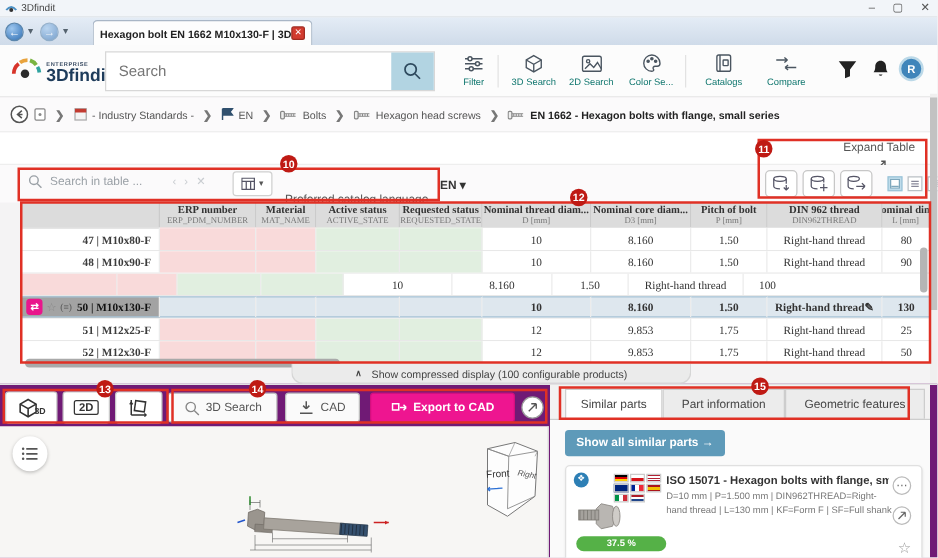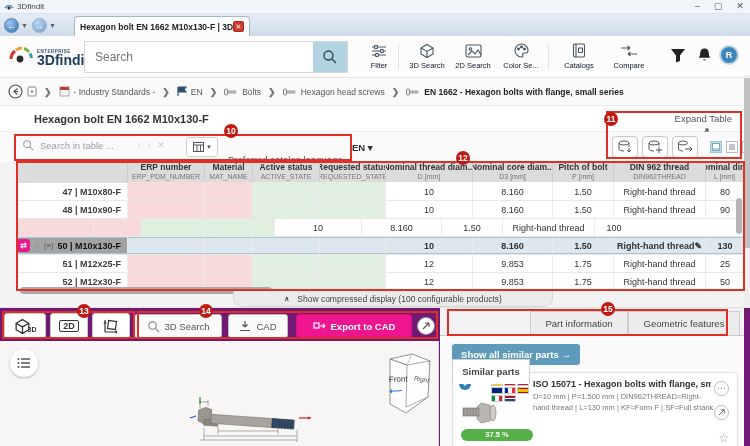--- a/index.html
+++ b/index.html
@@ -21,21 +21,21 @@
 
   
   #appheader { left:0; top:36px; width:750px; height:42px; background:#fcfcfc; border-bottom:1px solid #e3e3e3; }
   #logo { position:absolute; left:8px; top:8px; display:flex; align-items:flex-end; }
   #logo .wordmark { margin-left:3px; }
   #logo .ent { font-size:4.5px; letter-spacing:.5px; color:#3a4c63; font-weight:bold; }
   #logo .name { font-size:14px; font-weight:bold; color:#1d3b5a; line-height:12px; }
   #searchbox { position:absolute; left:84px; top:5px; width:264px; height:32px; border:1px solid #d7d7d7; background:#fff; display:flex; }
   #searchbox input { flex:1; border:none; outline:none; font-size:12px; color:#9aa3ab; padding:0 10px; font-family:"Liberation Sans",sans-serif; background:transparent; }
   #searchbtn { width:34px; height:100%; background:#b2d4e2; border:none; display:flex; align-items:center; justify-content:center; }
-  .tool { position:absolute; top:6px; width:46px; text-align:center; color:#0f172a; }
+  .tool { position:absolute; top:6px; width:46px; text-align:center; color:#0f766e; }
   .tool .ic { height:17px; display:flex; align-items:center; justify-content:center; }
   .tool .lb { font-size:7.5px; margin-top:2px; white-space:nowrap; }
   .vsep { position:absolute; top:8px; width:1px; height:26px; background:#e2e2e2; }
   #funnel { position:absolute; left:670px; top:12px; }
   #bell { position:absolute; left:697px; top:11px; }
   #avatar { position:absolute; left:719px; top:9px; width:20px; height:20px; border-radius:50%; background:#3f85ba; border:2px solid #bcd9e8; color:#fff; font-size:9px; font-weight:bold; text-align:center; line-height:16px; }
 
   
   #crumbbar { left:0; top:78px; width:744px; height:28px; background:#fbfafb; border-bottom:1px solid #ececec; display:flex; align-items:center; padding-left:6px; }
   .crumb { font-size:8.5px; color:#555; white-space:nowrap; margin:0 2px; }
@@ -54,21 +54,21 @@
   #tsearch .ph { font-size:9.5px; color:#9aa0a6; margin-left:6px; width:90px; }
   #tsearch .nav { font-size:9px; color:#c9cdd1; letter-spacing:2px; margin-left:8px; }
   #colbtn { position:absolute; left:186px; top:5px; width:32px; height:20px; border:1px solid #d0d0d0; border-radius:3px; background:#fff; display:flex; align-items:center; justify-content:center; gap:3px; font-size:7px; color:#555; }
   #langlbl { position:absolute; left:228px; top:22px; font-size:9.5px; color:#555; }
   #langdd { position:absolute; left:352px; top:10px; font-size:9.5px; color:#333; font-weight:bold; }
   .sqbtn { width:26px; height:22px; border:1px solid #c7c7c7; border-radius:4px; background:#fff; display:flex; align-items:center; justify-content:center; }
   .densbtn { width:12px; height:12px; border:1px solid #b9bfc4; background:#fff; display:flex; align-items:center; justify-content:center; }
   .densbtn.sel { background:#bfdceb; border-color:#9cc3d8; }
 
   
-  #table { left:17px; top:162px; width:727px; height:129px; background:#fff; overflow:hidden; font-size:9px; }
+  #table { left:17px; top:162px; width:727px; height:129px; background:#fff; overflow:hidden; font-size:9px;font-family:Liberation Serif, serif; }
   .trow { display:flex; height:18px; border-bottom:1px solid #e8e8e8; background:#fff; }
   .cell { flex:none; display:flex; align-items:center; justify-content:center; overflow:hidden; border-right:1px solid #ececec; white-space:nowrap; }
   .c0{width:111px; justify-content:flex-end; padding-right:6px; font-weight:bold; color:#3c3c3c;}
   .c1{width:77px;} .c2{width:48px;} .c3{width:67px;} .c4{width:66px;}
   .c5{width:87px;} .c6{width:80px;} .c7{width:61px;} .c8{width:92px;} .c9{width:38px; border-right:none;}
   .pink { background:#f9dada; } .green { background:#e1efe0; }
   #thead { display:flex; height:20px; background:#dcdcdc; }
   #thead .cell { flex-direction:column; justify-content:center; background:#dcdcdc; border-right:1px solid #cbcbcb; line-height:1.1; }
   #thead .hl { font-size:8.5px; font-weight:bold; color:#333; }
   #thead .hc { font-size:7px; color:#777; }
@@ -96,21 +96,21 @@
   #viewer { position:absolute; left:0; top:33px; width:439px; height:106px; background:#f7f6f4; border-right:1px solid #dcdcdc; }
   .vtab { position:absolute; top:5px; height:26px; background:#fff; border:1px solid #c9c9c9; border-radius:3px; display:flex; align-items:center; justify-content:center; }
   .btn { position:absolute; top:6px; height:24px; border:1px solid #bdbdbd; border-radius:3px; background:#fafafa; display:flex; align-items:center; justify-content:center; gap:5px; font-size:9.5px; color:#555; }
   #exportbtn { background:#ee1590; border-color:#d40f7e; color:#fff; font-weight:bold; }
   #sendbtn { position:absolute; left:417px; top:9px; width:18px; height:18px; border:1px solid #9a9a9a; border-radius:50%; background:#fff; display:flex; align-items:center; justify-content:center; }
   #listbtn { position:absolute; left:10px; top:8px; width:28px; height:28px; border-radius:50%; background:#fff; box-shadow:0 1px 3px rgba(0,0,0,.25); display:flex; align-items:center; justify-content:center; }
 
   
   #panel { position:absolute; left:440px; top:0; width:304px; height:139px; background:#f3f2f2; }
   .ptab { position:absolute; top:3px; height:25px; border:1px solid #cdcdcd; background:#ececec; font-size:9.5px; color:#444; display:flex; align-items:center; justify-content:center; }
-  .ptab.active { background:#fff; border-bottom-color:#fff; font-weight:bold; z-index:2;margin-top:48px; }
+  .ptab.active { background:#fff; border-bottom-color:#fff; font-weight:normal; z-index:2; }
   #pcontent { position:absolute; left:0; top:27px; width:304px; height:112px; background:#fafafa; border-top:1px solid #cdcdcd; }
   #showall { position:absolute; left:12px; top:8px; width:128px; height:21px; background:#5e9ab9; border:none; border-radius:3px; color:#fff; font-size:9.5px; font-weight:bold; display:flex; align-items:center; justify-content:center; }
   #card { position:absolute; left:12px; top:36px; width:286px; height:84px; background:#fff; border:1px solid #e0e0e0; border-radius:4px; box-shadow:0 1px 2px rgba(0,0,0,.08); }
   #cardtitle { position:absolute; left:80px; top:6px; width:178px; font-size:9px; font-weight:bold; color:#333; white-space:nowrap; overflow:hidden; }
   #carddesc { position:absolute; left:80px; top:19px; width:182px; height:22px; font-size:7.5px; color:#777; line-height:1.45; overflow:hidden; }
   #match { position:absolute; left:8px; top:56px; width:72px; height:12px; background:#55b147; border-radius:7px; color:#fff; font-size:7.5px; font-weight:bold; text-align:center; line-height:12px; }
   .cbtn { position:absolute; right:8px; width:15px; height:15px; border:1px solid #bbb; border-radius:50%; background:#fff; color:#666; font-size:9px; line-height:13px; text-align:center; }
   #cardstar { position:absolute; right:8px; top:58px; color:#999; font-size:12px; }
   .flags { position:absolute; left:38px; top:6px; width:40px; display:flex; flex-wrap:wrap; gap:1px; }
   .flag { width:12px; height:7px; border:1px solid #ccc; }
@@ -291,21 +291,20 @@
   <span class="crumb">Hexagon head screws</span>
   <span class="csep">❯</span>
   <svg width="14" height="8" viewBox="0 0 14 8" class="cicon">
       <rect x="0.5" y="1" width="3" height="6" rx="1" stroke="#888" fill="#eee"></rect>
       <path d="M3.5 3h9M3.5 5h9M5 3v2M7 3v2M9 3v2M11 3v2" stroke="#888" stroke-width=".8"></path>
     </svg>
   <span class="crumb bold">EN 1662 - Hexagon bolts with flange, small series</span>
 </div>
 
 <div class="abs" id="titlerow">
-  <div id="pagetitle">Hexagon bolt EN 1662 M10x130-F</div>
   <div id="expand">
     <span>Expand Table</span>
     <svg width="11" height="11" viewBox="0 0 11 11" stroke="#555" stroke-width="1.1" fill="none">
         <path d="M7 1h3v3M10 1 6.5 4.5M4 10H1V7M1 10l3.5-3.5"></path>
       </svg>
   </div>
 </div>
 
 <div class="abs" id="subtool">
   <div id="tsearch">

